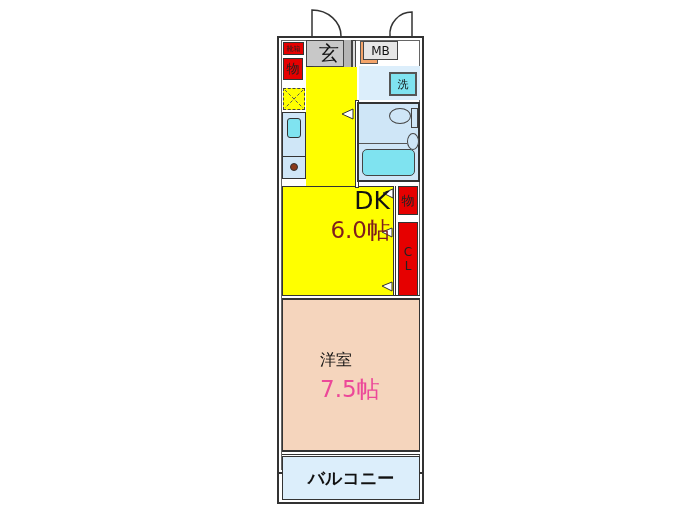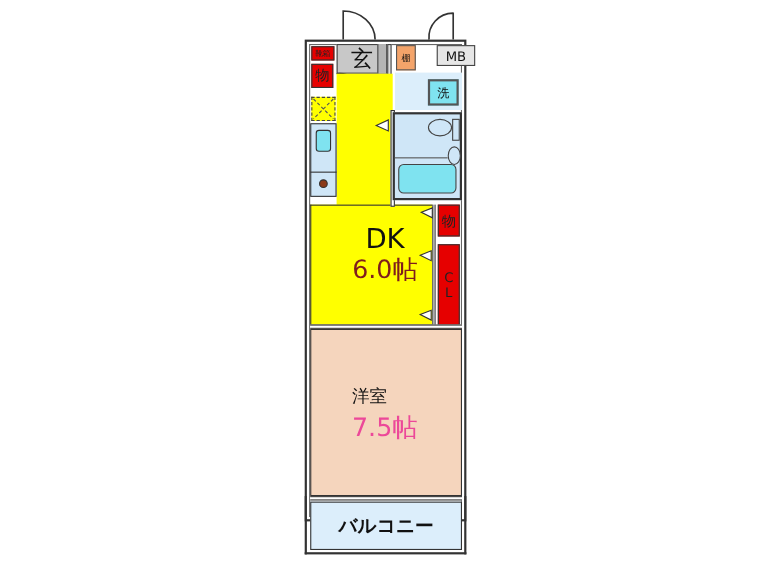--- a/index.html
+++ b/index.html
@@ -52,21 +52,21 @@
 
 <div class="abs" style="left:282px;top:112px;width:24px;height:67px;background:#cfe6f7;border:1.5px solid #333;"></div>
 <div class="abs" style="left:287px;top:118px;width:14px;height:20px;background:#7fe3f0;border:1.5px solid #333;border-radius:3px;"></div>
 <div class="abs" style="left:282px;top:156px;width:24px;height:1px;background:#333;"></div>
 <div class="abs" style="left:290px;top:163px;width:8px;height:8px;background:#8b3a1a;border:1px solid #333;border-radius:50%;"></div>
 
 <div class="abs lbl" style="left:360px;top:41px;width:18px;height:23px;background:#f4a46a;border:1.5px solid #555;font-size:8px;">
   <span>棚</span>
 </div>
 
-<div class="abs lbl" style="left:397px;top:41px;width:35px;height:19px;background:#e6e6e6;border:1.5px solid #444;font-size:12px;">
+<div class="abs lbl" style="left:363px;top:41px;width:35px;height:19px;background:#e6e6e6;border:1.5px solid #444;font-size:12px;">
   <span>MB</span>
 </div>
 
 <div class="abs" style="left:359px;top:66px;width:61px;height:34px;background:#dceefb;"></div>
 <div class="abs lbl" style="left:389px;top:72px;width:28px;height:24px;background:#7fe3f0;border:2px solid #555;font-size:11px;">
   <span>洗</span>
 </div>
 
 <div class="abs" style="left:357px;top:102px;width:63px;height:80px;background:#cfe6f7;border:2px solid #333;"></div>
 <div class="abs" style="left:411px;top:108px;width:7px;height:20px;background:#cfe6f7;border:1.2px solid #444;"></div>
@@ -83,21 +83,21 @@
 </div>
 <div class="abs" style="left:393px;top:186px;width:3px;height:110px;background:#fff;border-left:1.5px solid #333;border-right:1px solid #333;"></div>
 
 <svg style="left:0;top:0;" width="700" height="525">
   <polygon points="342,114 353,109 353,119" fill="#fff" stroke="#333" stroke-width="1"></polygon>
   <polygon points="383,193 393,189 393,198" fill="#fff" stroke="#333" stroke-width="1"></polygon>
   <polygon points="382,232 392,228 392,237" fill="#fff" stroke="#333" stroke-width="1"></polygon>
   <polygon points="382,286 392,282 392,291" fill="#fff" stroke="#333" stroke-width="1"></polygon>
 </svg>
 
-<div class="abs" style="left:310px;top:202px;width:80px;text-align:center;">
+<div class="abs" style="left:310px;top:186px;width:80px;text-align:right;">
   <div style="font-size:25px;line-height:30px;color:#111;">DK</div>
   <div style="font-size:23px;line-height:28px;color:#7f1d1d;">6.0帖</div>
 </div>
 
 <div class="abs" style="left:282px;top:295px;width:138px;height:4px;background:#fff;border-top:1px solid #333;border-bottom:1px solid #333;"></div>
 
 <div class="abs" style="left:282px;top:299px;width:138px;height:152px;background:#f5d5bd;border:1.5px solid #333;"></div>
 <div class="abs" style="left:320px;top:345px;width:80px;">
   <div style="font-size:16px;line-height:30px;color:#111;">洋室</div>
   <div style="font-size:23px;line-height:28px;color:#ec4899;">7.5帖</div>

